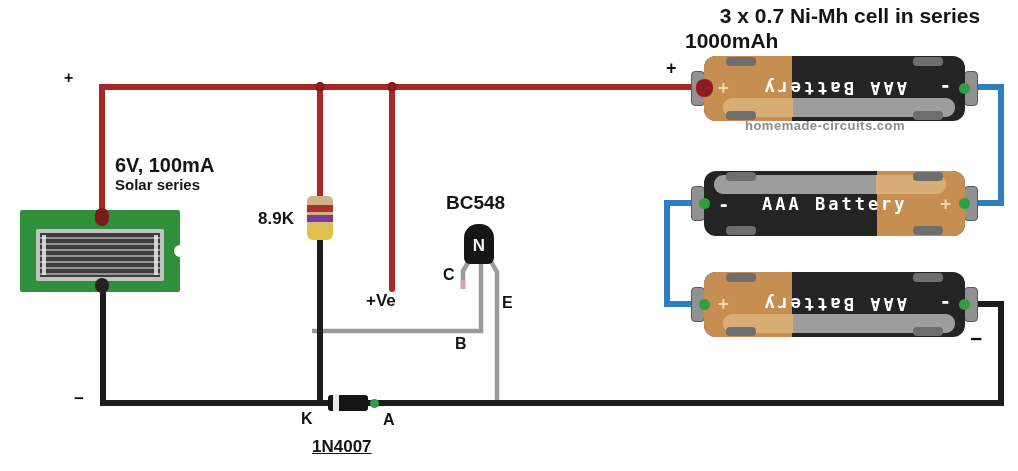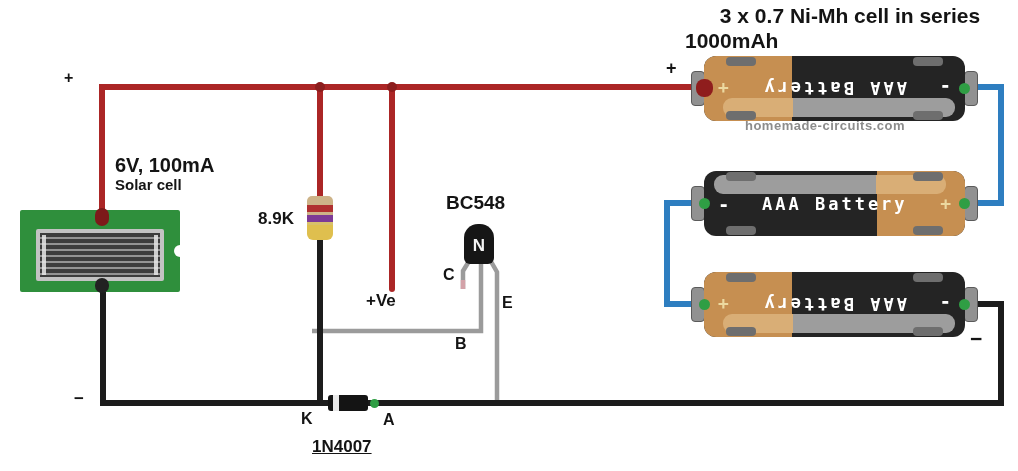--- a/index.html
+++ b/index.html
@@ -185,21 +185,21 @@
   <div class="blob" style="left:696px;top:79px;width:17px;height:18px;border-radius:8px;background:#8f1d1d;z-index:6;"></div>
 
   <div class="watermark">homemade-circuits.com</div>
 
   <div class="lbl" style="left:685px;top:4px;width:330px;text-align:center;font-size:21px;">3 x 0.7 Ni-Mh cell in series</div>
   <div class="lbl" style="left:685px;top:29px;width:270px;font-size:21px;">1000mAh</div>
 
   <div class="lbl" style="left:64px;top:69px;font-size:16px;">+</div>
   <div class="lbl" style="left:74px;top:389px;font-size:17px;">−</div>
   <div class="lbl" style="left:115px;top:154px;font-size:20px;">6V, 100mA</div>
-  <div class="lbl" style="left:115px;top:176px;font-size:15px;">Solar cell</div>
+  <div class="lbl" style="left:115px;top:176px;font-size:15px;">Solar series</div>
 
   <div class="lbl" style="left:258px;top:209px;font-size:17px;">8.9K</div>
 
   <div class="lbl" style="left:446px;top:192px;font-size:19px;">BC548</div>
   <div class="lbl" style="left:443px;top:266px;font-size:16px;">C</div>
   <div class="lbl" style="left:502px;top:294px;font-size:16px;">E</div>
   <div class="lbl" style="left:455px;top:335px;font-size:16px;">B</div>
 
   <div class="lbl" style="left:366px;top:291px;font-size:17px;">+Ve</div>
 

